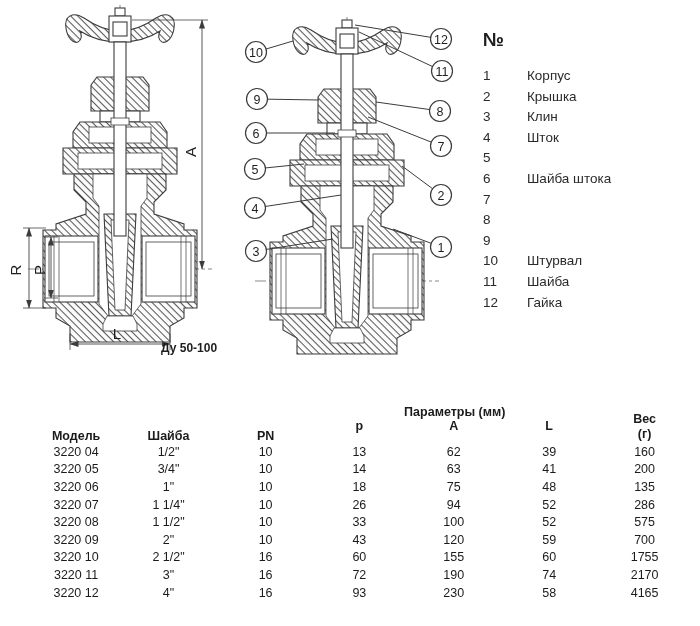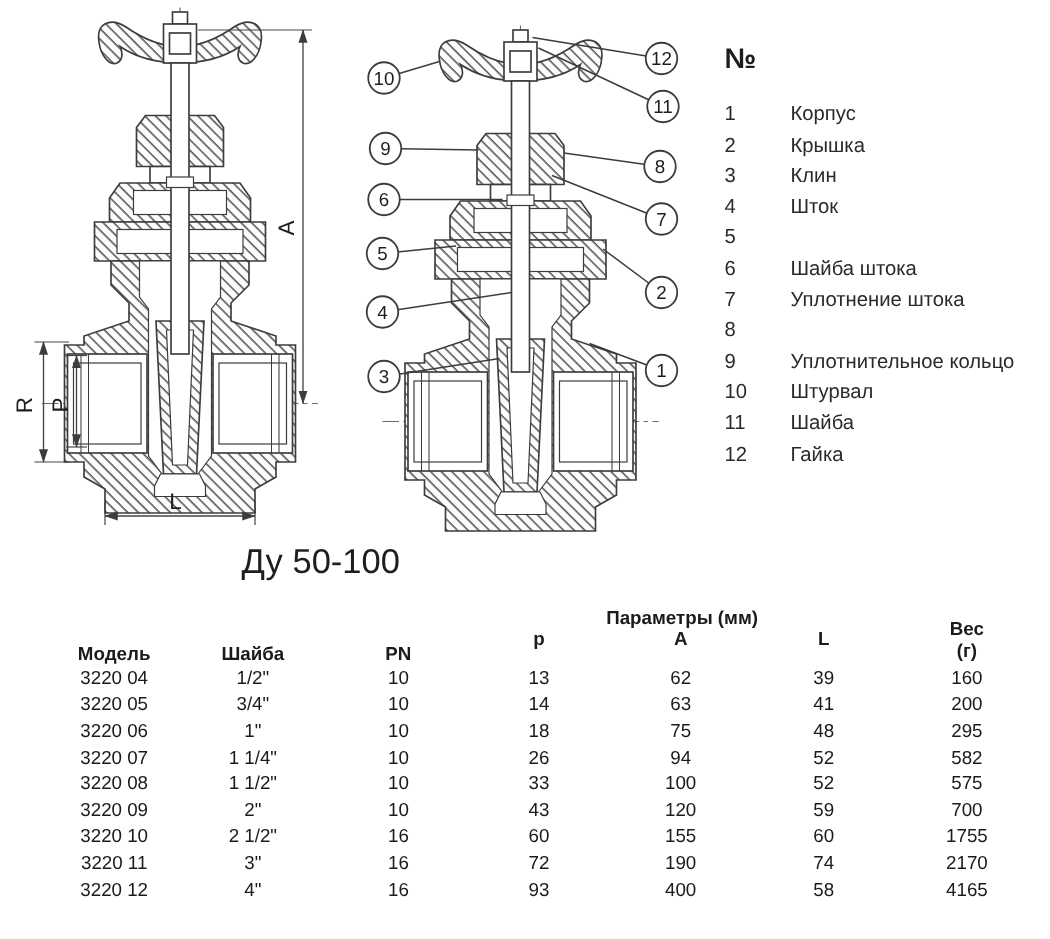--- a/index.html
+++ b/index.html
@@ -21,21 +21,21 @@
   .dimlbl{font-size:15px;fill:#1e1e1e;}
   .co circle{fill:#ffffff;stroke:#3c3c3c;stroke-width:1.2;}
   .co text{font-size:12.5px;fill:#1e1e1e;text-anchor:middle;}
   
   .parts{position:absolute;left:483px;top:29px;width:215px;}
   .parts-header{display:flex;font-weight:bold;font-size:19px;line-height:22px;margin-bottom:15px;}
   .parts-header .pnum{width:44px;}
   .parts-item{display:flex;font-size:13.5px;line-height:20.6px;color:#2a2a2a;}
   .parts-item .pnum{width:44px;}
   
-  .size-note{position:absolute;left:161px;top:361px;font-size:23px;font-weight:normal;}
+  .size-note{position:absolute;left:161px;top:341px;font-size:12px;font-weight:bold;}
   
   .spec{position:absolute;left:34px;top:399px;width:658px;border-collapse:collapse;table-layout:fixed;
         font-size:12.5px;color:#1b1b1b;}
   .spec th,.spec td{padding:0;text-align:center;font-weight:normal;}
   .spec thead th{font-weight:bold;}
   .spec thead tr:first-child th{vertical-align:bottom;height:20px;}
   .spec thead tr:last-child th{height:18px;vertical-align:top;padding-bottom:6px;}
   .spec thead th[rowspan]{vertical-align:middle;}
   .weight-h span{display:block;line-height:1.25;}
   .spec tbody td{height:17.6px;vertical-align:middle;}
@@ -196,28 +196,26 @@
       </div>
     <div class="parts-item">
         <span class="pnum">5</span>
       </div>
     <div class="parts-item">
         <span class="pnum">6</span>
         <span class="pname">Шайба штока</span>
       </div>
     <div class="parts-item">
         <span class="pnum">7</span>
-        <span class="pname">Уплотнение штока</span>
       </div>
     <div class="parts-item">
         <span class="pnum">8</span>
       </div>
     <div class="parts-item">
         <span class="pnum">9</span>
-        <span class="pname">Уплотнительное кольцо</span>
       </div>
     <div class="parts-item">
         <span class="pnum">10</span>
         <span class="pname">Штурвал</span>
       </div>
     <div class="parts-item">
         <span class="pnum">11</span>
         <span class="pname">Шайба</span>
       </div>
     <div class="parts-item">
@@ -275,30 +273,30 @@
       <td>41</td>
       <td>200</td>
     </tr>
     <tr>
       <td>3220 06</td>
       <td>1"</td>
       <td>10</td>
       <td>18</td>
       <td>75</td>
       <td>48</td>
-      <td>295</td>
+      <td>135</td>
     </tr>
     <tr>
       <td>3220 07</td>
       <td>1 1/4"</td>
       <td>10</td>
       <td>26</td>
       <td>94</td>
       <td>52</td>
-      <td>582</td>
+      <td>286</td>
     </tr>
     <tr>
       <td>3220 08</td>
       <td>1 1/2"</td>
       <td>10</td>
       <td>33</td>
       <td>100</td>
       <td>52</td>
       <td>575</td>
     </tr>
@@ -327,18 +325,18 @@
       <td>72</td>
       <td>190</td>
       <td>74</td>
       <td>2170</td>
     </tr>
     <tr>
       <td>3220 12</td>
       <td>4"</td>
       <td>16</td>
       <td>93</td>
-      <td>400</td>
+      <td>230</td>
       <td>58</td>
       <td>4165</td>
     </tr>
   </tbody>
 </table>
 
 </body></html>

